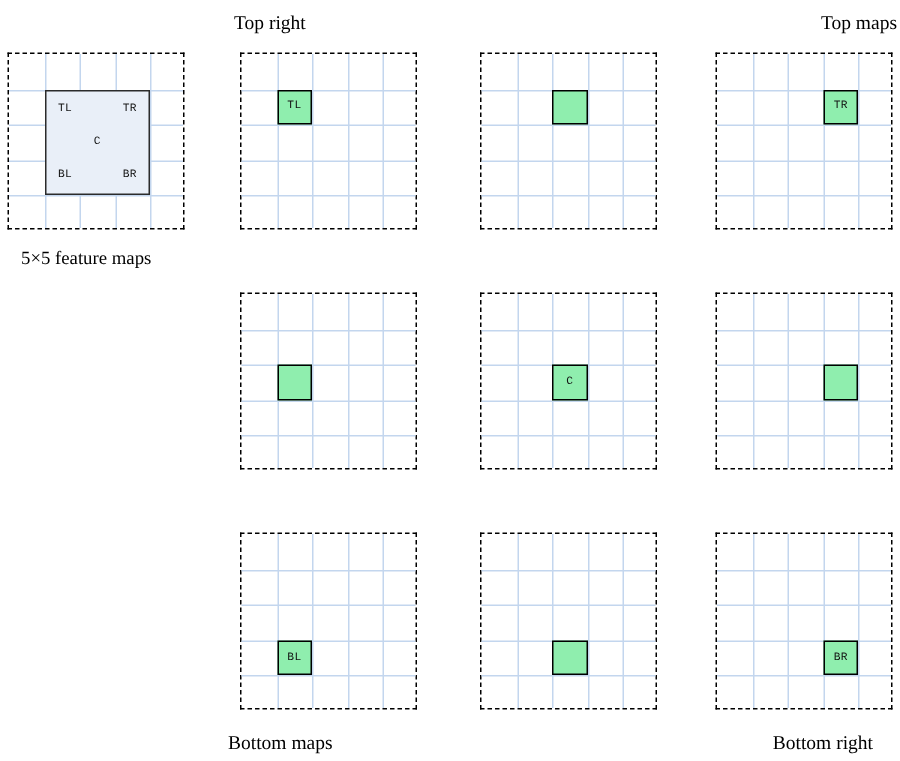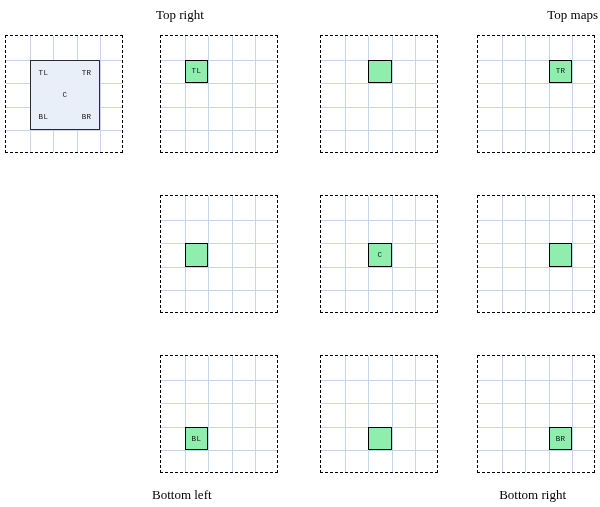--- a/index.html
+++ b/index.html
@@ -31,21 +31,21 @@
     line-height: 16px;
     color: #000000;
     white-space: nowrap;
   }
   .caption.ref {
     font-size: 12.5px;
   }
   .cap-topleft     { left: 156px; top: 7px; }
   .cap-topright    { left: 600px; top: 7px; transform: translateX(-100%); padding-right: 2px; }
   .cap-bottomleft  { left: 152px; top: 487px; }
-  .cap-bottomright { left: 572px; top: 487px; transform: translateX(-100%); padding-right: 6px; }
+  .cap-bottomright { left: 600px; top: 487px; transform: translateX(-100%); padding-right: 18px; }
   .cap-ref         { left: 14px; top: 164px; }
 
   
   .panel {
     position: absolute;
     width: 118px;
     height: 118px;
     box-sizing: border-box;
     border: 1.6px dashed #000000;
   }
@@ -104,21 +104,21 @@
   .ref-bl { left: 8px;  bottom: 8px; }
   .ref-br { right: 8px; bottom: 8px; }
 </style>
 </head>
 <body>
 
 <div class="stage">
 
   <div class="caption cap-topleft">Top right</div>
   <div class="caption cap-topright">Top maps</div>
-  <div class="caption cap-bottomleft">Bottom left</div>
+  <div class="caption cap-bottomleft">Bottom maps</div>
   <div class="caption cap-bottomright">Bottom right</div>
 
   <div class="panel" id="reference-panel" style="left:5px; top:35px;">
     <div class="grid">
         <div class="gl v" style="left: 23.6px;"></div>
         <div class="gl v" style="left: 47.2px;"></div>
         <div class="gl v" style="left: 70.8px;"></div>
         <div class="gl v" style="left: 94.4px;"></div>
         <div class="gl h" style="top: 23.6px;"></div>
         <div class="gl h" style="top: 47.2px;"></div>
@@ -126,20 +126,21 @@
         <div class="gl h" style="top: 94.4px;"></div>
       </div>
     <div class="ref-box">
       <span class="ref-label ref-tl">TL</span>
       <span class="ref-label ref-tr">TR</span>
       <span class="ref-label ref-c">C</span>
       <span class="ref-label ref-bl">BL</span>
       <span class="ref-label ref-br">BR</span>
     </div>
   </div>
+  <div class="caption cap-ref ref">5×5 feature maps</div>
 
   <div id="panel-container">
       <div class="panel" style="left: 160px; top: 35px;">
         <div class="grid">
           <div class="gl v" style="left: 23.6px;"></div>
           <div class="gl v" style="left: 47.2px;"></div>
           <div class="gl v" style="left: 70.8px;"></div>
           <div class="gl v" style="left: 94.4px;"></div>
           <div class="gl h" style="top: 23.6px;"></div>
           <div class="gl h" style="top: 47.2px;"></div>

